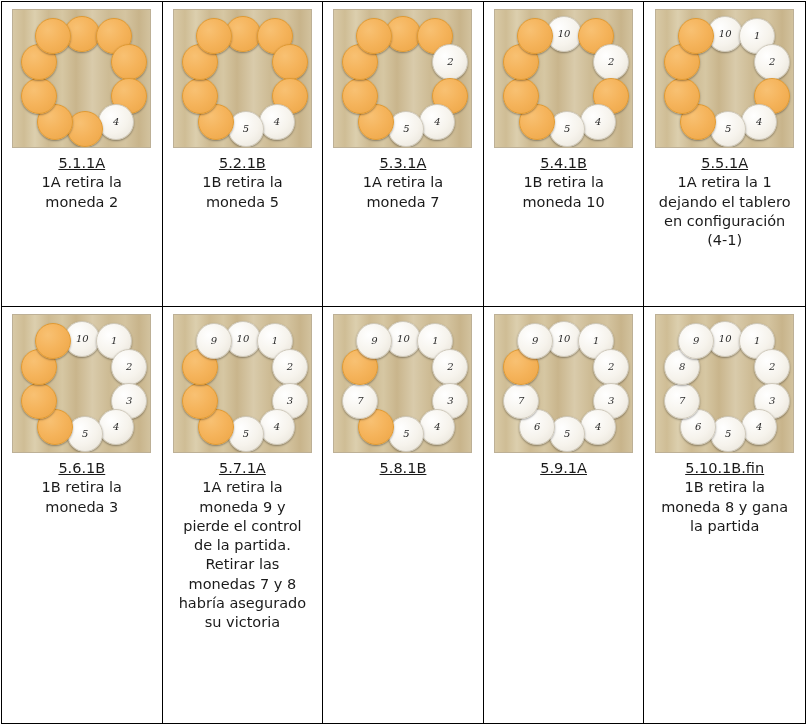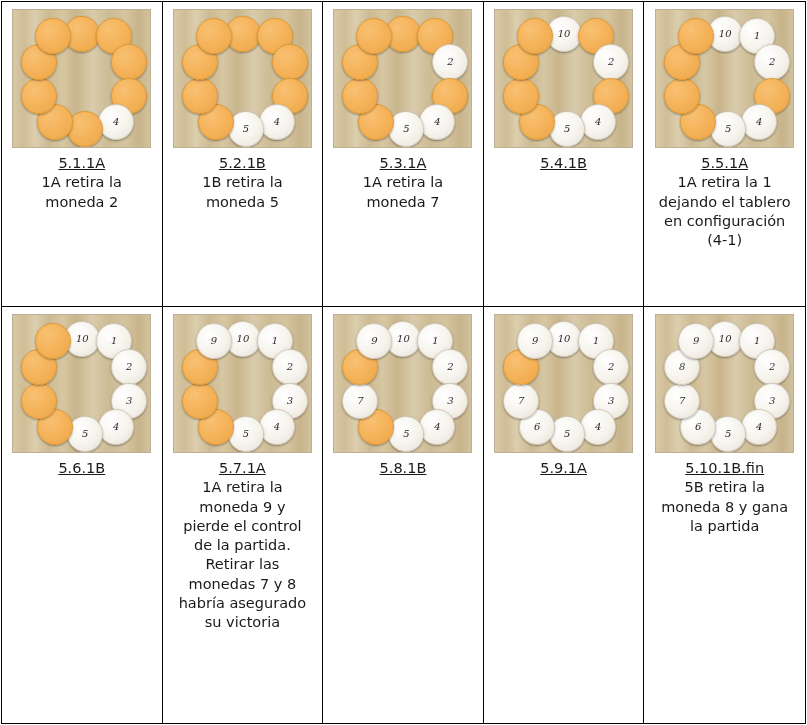--- a/index.html
+++ b/index.html
@@ -150,20 +150,21 @@
         <div class="coin orange" style="left: 98px; top: 68px;"></div>
         <div class="coin white" style="left: 85px; top: 94px;">4</div>
         <div class="coin white" style="left: 54px; top: 101px;">5</div>
         <div class="coin orange" style="left: 24px; top: 94px;"></div>
         <div class="coin orange" style="left: 8px; top: 68px;"></div>
         <div class="coin orange" style="left: 8px; top: 34px;"></div>
         <div class="coin orange" style="left: 22px; top: 8px;"></div>
       </div>
       <div class="caption">
         <span class="title">5.4.1B</span>
+        <span class="text">1B retira la moneda 10</span>
       </div>
     </div>
     <div class="cell row-top last-col">
       <div class="board">
         <div class="coin white" style="left: 51px; top: 6px;">10</div>
         <div class="coin white" style="left: 83px; top: 8px;">1</div>
         <div class="coin white" style="left: 98px; top: 34px;">2</div>
         <div class="coin orange" style="left: 98px; top: 68px;"></div>
         <div class="coin white" style="left: 85px; top: 94px;">4</div>
         <div class="coin white" style="left: 54px; top: 101px;">5</div>
@@ -185,20 +186,21 @@
         <div class="coin white" style="left: 98px; top: 68px;">3</div>
         <div class="coin white" style="left: 85px; top: 94px;">4</div>
         <div class="coin white" style="left: 54px; top: 101px;">5</div>
         <div class="coin orange" style="left: 24px; top: 94px;"></div>
         <div class="coin orange" style="left: 8px; top: 68px;"></div>
         <div class="coin orange" style="left: 8px; top: 34px;"></div>
         <div class="coin orange" style="left: 22px; top: 8px;"></div>
       </div>
       <div class="caption">
         <span class="title">5.6.1B</span>
+        <span class="text">1B retira la moneda 3</span>
       </div>
     </div>
     <div class="cell">
       <div class="board">
         <div class="coin white" style="left: 51px; top: 6px;">10</div>
         <div class="coin white" style="left: 83px; top: 8px;">1</div>
         <div class="coin white" style="left: 98px; top: 34px;">2</div>
         <div class="coin white" style="left: 98px; top: 68px;">3</div>
         <div class="coin white" style="left: 85px; top: 94px;">4</div>
         <div class="coin white" style="left: 54px; top: 101px;">5</div>
@@ -254,16 +256,16 @@
         <div class="coin white" style="left: 98px; top: 68px;">3</div>
         <div class="coin white" style="left: 85px; top: 94px;">4</div>
         <div class="coin white" style="left: 54px; top: 101px;">5</div>
         <div class="coin white" style="left: 24px; top: 94px;">6</div>
         <div class="coin white" style="left: 8px; top: 68px;">7</div>
         <div class="coin white" style="left: 8px; top: 34px;">8</div>
         <div class="coin white" style="left: 22px; top: 8px;">9</div>
       </div>
       <div class="caption">
         <span class="title">5.10.1B.fin</span>
-        <span class="text">5B retira la moneda 8 y gana la partida</span>
+        <span class="text">1B retira la moneda 8 y gana la partida</span>
       </div>
     </div>
   </div>
 
 </body></html>

